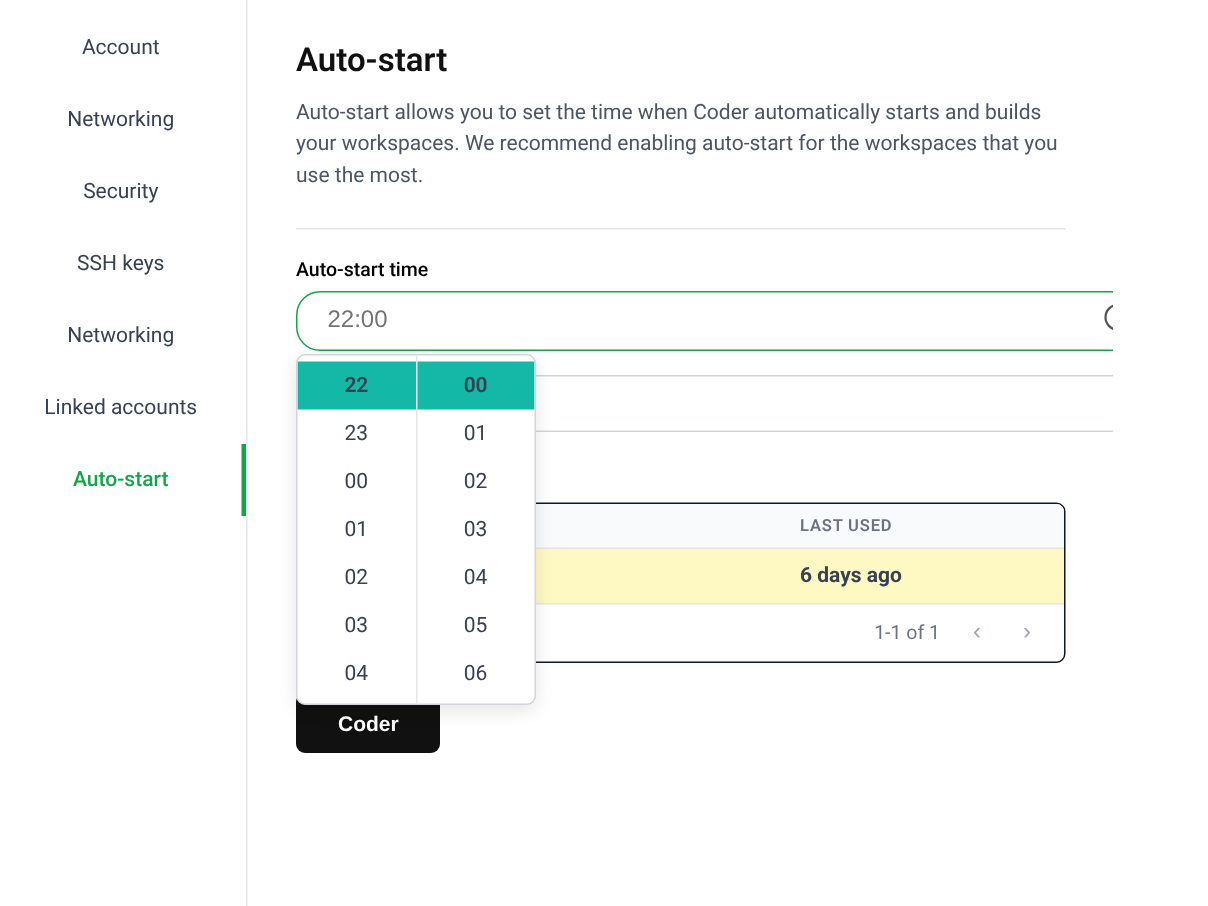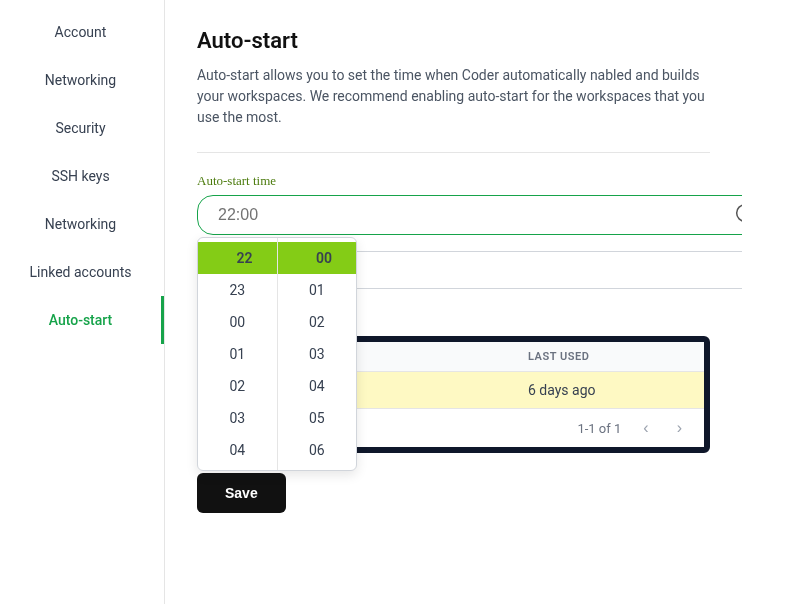--- a/index.html
+++ b/index.html
@@ -5,36 +5,36 @@
     * { box-sizing: border-box; margin: 0; padding: 0; }
     body { font-family: -apple-system, BlinkMacSystemFont, 'Segoe UI', Roboto, sans-serif; font-size: 14px; background: #fff; color: #111; }
     .app { display: flex; height: 604px; width: 742px; overflow: hidden; }
     .sidebar { width: 165px; border-right: 1px solid #e5e5e5; flex-shrink: 0; padding-top: 8px; }
     .sidebar-item { display: flex; align-items: center; justify-content: center; padding: 16px 12px; cursor: pointer; color: #374151; font-size: 14px; text-align: center; border-right: 3px solid transparent; }
     .sidebar-item.active { color: #16a34a; border-right: 3px solid #16a34a; font-weight: 500; }
     .main { flex: 1; padding: 28px 32px; overflow-y: auto; position: relative; }
     .page-title { font-size: 22px; font-weight: 600; margin-bottom: 12px; }
     .page-desc { color: #4b5563; font-size: 14px; line-height: 1.5; margin-bottom: 24px; max-width: 560px; }
     .divider { border: none; border-top: 1px solid #e5e5e5; margin: 0 0 20px 0; }
-    .field-label { font-size: 13px; color: #4d7c0f; margin-bottom: 6px; font-weight: 500; font-family: Liberation Serif, serif; }
+    .field-label { font-size: 13px; color: #000000; margin-bottom: 6px; font-weight: 500; }
     .time-input-wrapper { position: relative; display: inline-block; }
     .time-input { width: 570px; border: 1.5px solid #16a34a; border-radius: 16px; padding: 10px 40px 10px 20px; font-size: 16px; outline: none; color: #737373; }
     .time-input-icon { position: absolute; right: 12px; top: 50%; transform: translateY(-50%); color: #555; font-size: 18px; cursor: pointer; }
     .time-picker-dropdown { position: absolute; left: 0; top: calc(100% + 2px); background: #fff; border: 1px solid #d1d5db; border-radius: 6px; box-shadow: 0 4px 12px rgba(0,0,0,0.1); z-index: 100; display: flex; overflow: hidden; min-width: 160px; }
     .time-col { display: flex; flex-direction: column; padding: 4px 0; flex: 1; }
     .time-col-divider { width: 1px; background: #e5e5e5; }
     .time-item { padding: 8px 24px; text-align: center; cursor: pointer; font-size: 14px; color: #374151; }
-    .time-item.selected { background: #84cc16; font-weight: 600; text-align: right; }
+    .time-item.selected { background: #14b8a6; font-weight: 600; }
     .section-title { font-size: 16px; font-weight: 600; margin-bottom: 12px; margin-top: 16px; }
-    .table-wrapper { border: 6px solid #0f172a; border-radius: 6px; overflow: hidden; }
+    .table-wrapper { border: 1px solid #0f172a; border-radius: 6px; overflow: hidden; }
     .table-header { display: flex; background: #f9fafb; padding: 8px 16px; border-bottom: 1px solid #e5e5e5; }
     .table-header-cell { font-size: 11px; color: #6b7280; font-weight: 600; letter-spacing: 0.05em; text-transform: uppercase; }
     .th-workspace { flex: 1; }
     .th-lastused { width: 160px; }
-    .table-row { display: flex; padding: 10px 16px; align-items: center; }
+    .table-row { display: flex; padding: 10px 16px; align-items: center; font-weight: bold; }
     .table-row.highlighted { background: #fef9c3; }
     .td-workspace { flex: 1; font-size: 14px; color: #374151; }
     .td-lastused { width: 160px; font-size: 14px; color: #374151; }
     .table-footer { display: flex; justify-content: flex-end; align-items: center; padding: 8px 16px; border-top: 1px solid #e5e5e5; gap: 16px; font-size: 13px; color: #6b7280; }
     .pagination-btn { background: none; border: none; cursor: pointer; color: #9ca3af; font-size: 16px; padding: 2px 6px; border-radius: 4px; }
     .save-btn { background: #111; color: #fff; border: none; border-radius: 6px; padding: 12px 28px; font-size: 14px; font-weight: 600; cursor: pointer; margin-top: 20px; }
     .select-wrapper { position: relative; width: 570px; margin-bottom: 16px; }
     .select-field { width: 100%; border: 1px solid #d1d5db; border-radius: 6px; padding: 10px 14px; font-size: 14px; appearance: none; background: #fff; color: #374151; cursor: pointer; }
     .select-arrow { position: absolute; right: 12px; top: 50%; transform: translateY(-50%); color: #555; pointer-events: none; font-size: 12px; }
     .field-area { position: relative; margin-bottom: 16px; }
@@ -63,21 +63,21 @@
     <div class="sidebar-item">
       <span>Linked accounts</span>
     </div>
     <div class="sidebar-item active">
       <span>Auto-start</span>
     </div>
   </nav>
 
   <main class="main">
     <h1 class="page-title">Auto-start</h1>
-    <p class="page-desc">Auto-start allows you to set the time when Coder automatically nabled and builds your workspaces. We recommend enabling auto-start for the workspaces that you use the most.</p>
+    <p class="page-desc">Auto-start allows you to set the time when Coder automatically starts and builds your workspaces. We recommend enabling auto-start for the workspaces that you use the most.</p>
     <hr class="divider">
 
     
     <div class="field-area">
       <div class="field-label">Auto-start time</div>
       <div class="time-input-wrapper">
         <input type="text" class="time-input" value="22:00" style="">
         <span class="time-input-icon">
           <svg width="20" height="20" viewBox="0 0 24 24" fill="none" stroke="currentColor" stroke-width="1.8">
             <circle cx="12" cy="12" r="10"></circle>
@@ -133,15 +133,15 @@
         </div>
         <div class="td-lastused">6 days ago</div>
       </div>
       <div class="table-footer">
         <span>1-1 of 1</span>
         <button class="pagination-btn">‹</button>
         <button class="pagination-btn">›</button>
       </div>
     </div>
 
-    <button class="save-btn">Save</button>
+    <button class="save-btn">Coder</button>
   </main>
 </div>
 
 </body></html>

